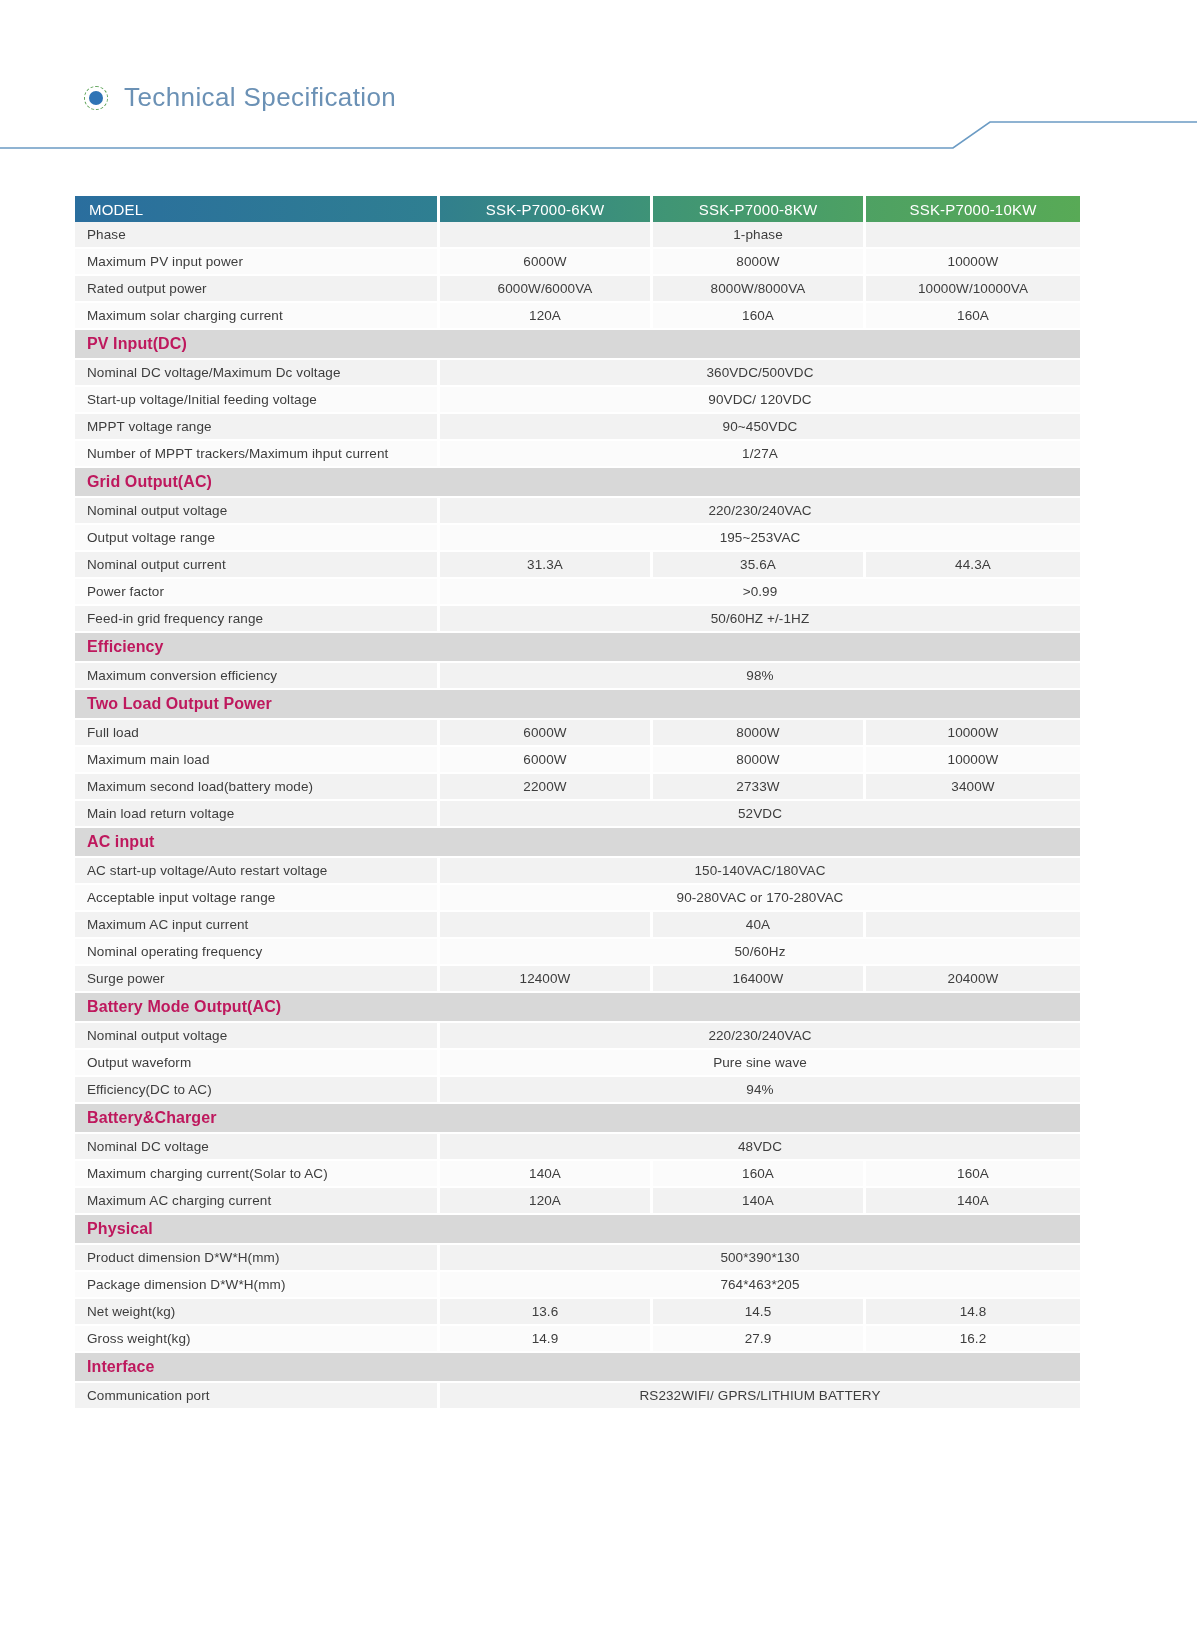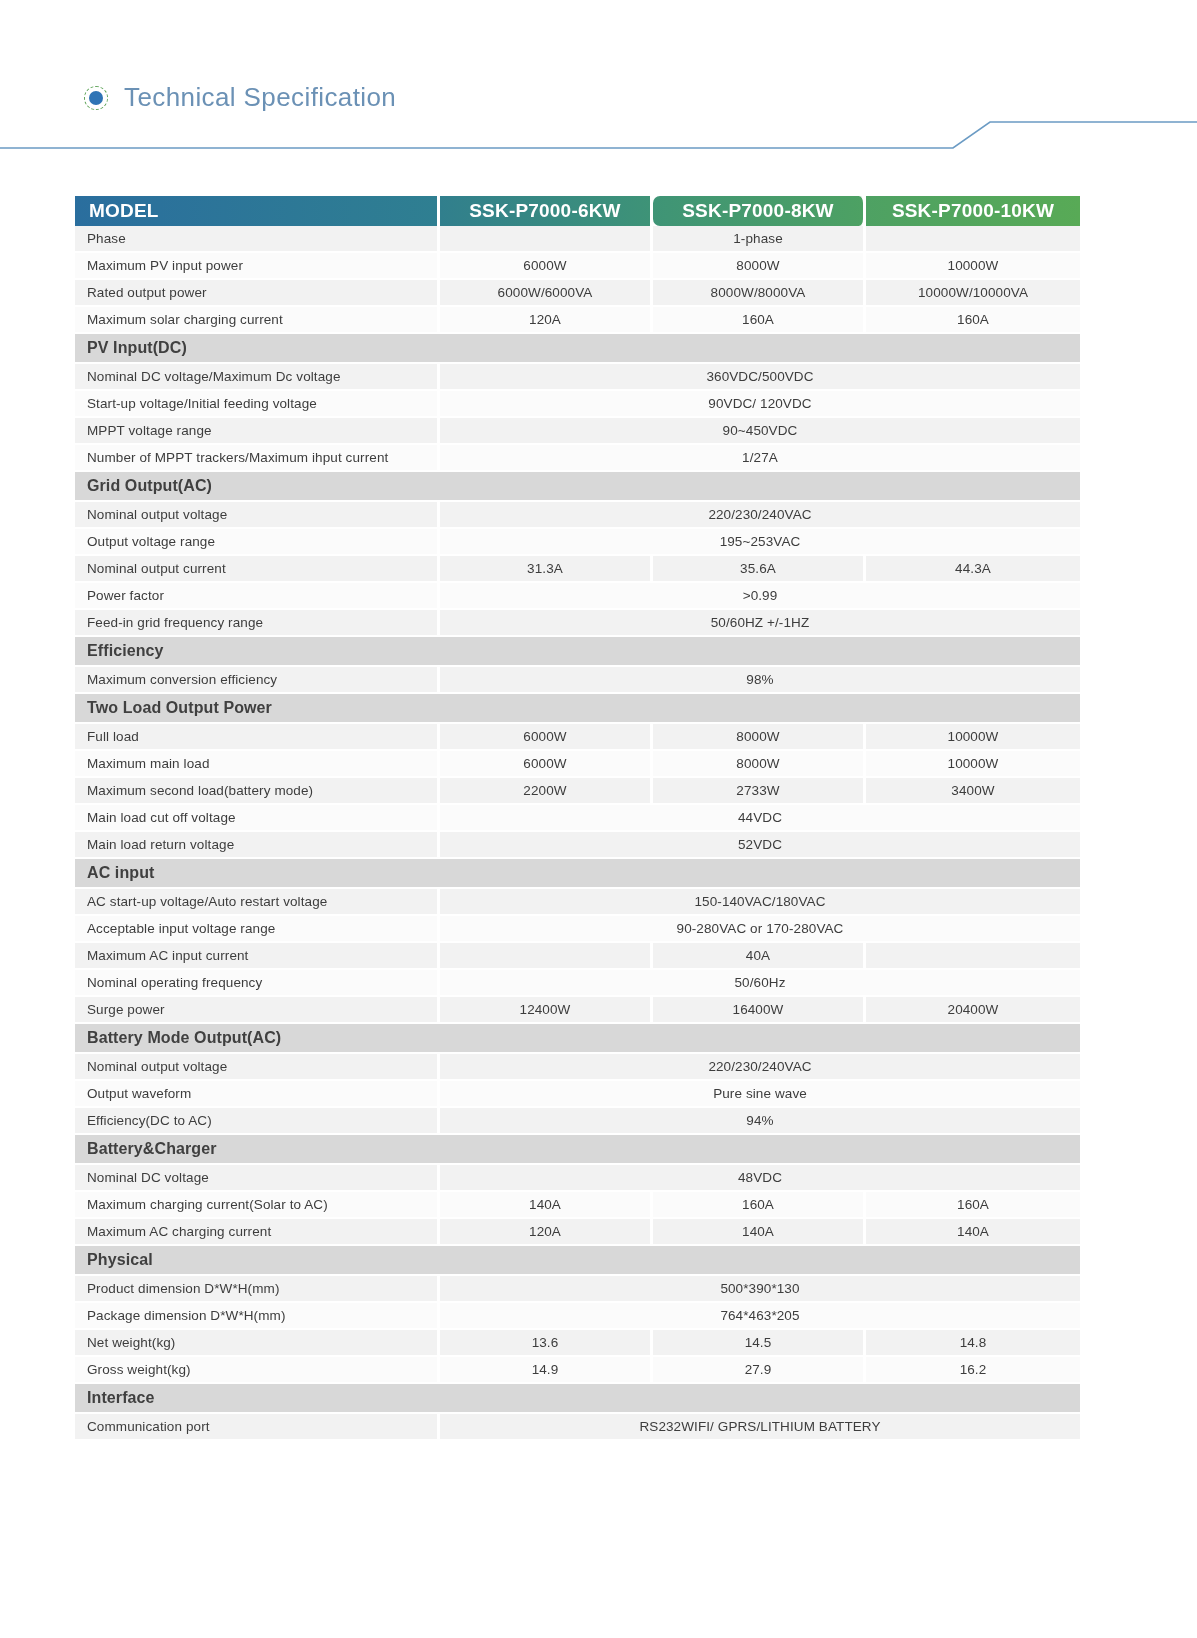--- a/index.html
+++ b/index.html
@@ -81,52 +81,52 @@
 
   table.spec col.c-label { width: 365px; }
   table.spec col.c-m1    { width: 213px; }
   table.spec col.c-m2    { width: 213px; }
   table.spec col.c-m3    { width: 214px; }
 
   
   tr.model-row th {
     height: 26px;
     padding: 0 0 0 14px;
-    font-size: 19px;
-    font-weight: 700;
+    font-size: 15px;
+    font-weight: 400;
     color: #ffffff;
     text-align: left;
     vertical-align: middle;
     border-right: 3px solid #ffffff;
     white-space: nowrap;
     letter-spacing: .2px;
   }
   tr.model-row th.model-name {
     background: #2b6f9c;
     background-image: linear-gradient(to right, #2a6e9e, #2f7f91);
   }
   tr.model-row th.model-col {
     text-align: center;
     padding: 4px;
   }
   tr.model-row th.m1 { background-image: linear-gradient(to right, #317f8d, #3e9377); }
-  tr.model-row th.m2 { background-image: linear-gradient(to right, #3f9476, #4da163); border-radius: 7px; }
+  tr.model-row th.m2 { background-image: linear-gradient(to right, #3f9476, #4da163); }
   tr.model-row th.m3 {
     background-image: linear-gradient(to right, #4ea163, #58aa56);
     border-right: none;
   }
 
   
   tr.section-row td {
     background: #d8d8d8;
     height: 30px;
     padding: 0 0 0 12px;
     font-size: 16px;
     font-weight: bold;
-    color: #404040;
+    color: #be185d;
     vertical-align: middle;
     letter-spacing: .1px;
     border-bottom: 2px solid #ffffff;
   }
 
   
   tr.data-row td {
     height: 27px;
     font-size: 13.5px;
     font-weight: 400;
@@ -272,24 +272,20 @@
           <td class="val">6000W</td>
           <td class="val">8000W</td>
           <td class="val last">10000W</td>
         </tr>
         <tr class="data-row shade">
           <td class="label">Maximum second load(battery mode)</td>
           <td class="val">2200W</td>
           <td class="val">2733W</td>
           <td class="val last">3400W</td>
         </tr>
-        <tr class="data-row plain">
-          <td class="label">Main load cut off voltage</td>
-          <td class="val last" colspan="3">44VDC</td>
-        </tr>
         <tr class="data-row shade">
           <td class="label">Main load return voltage</td>
           <td class="val last" colspan="3">52VDC</td>
         </tr>
         <tr class="section-row">
           <td colspan="4">AC input</td>
         </tr>
         <tr class="data-row shade">
           <td class="label">AC start-up voltage/Auto restart voltage</td>
           <td class="val last" colspan="3">150-140VAC/180VAC</td>

